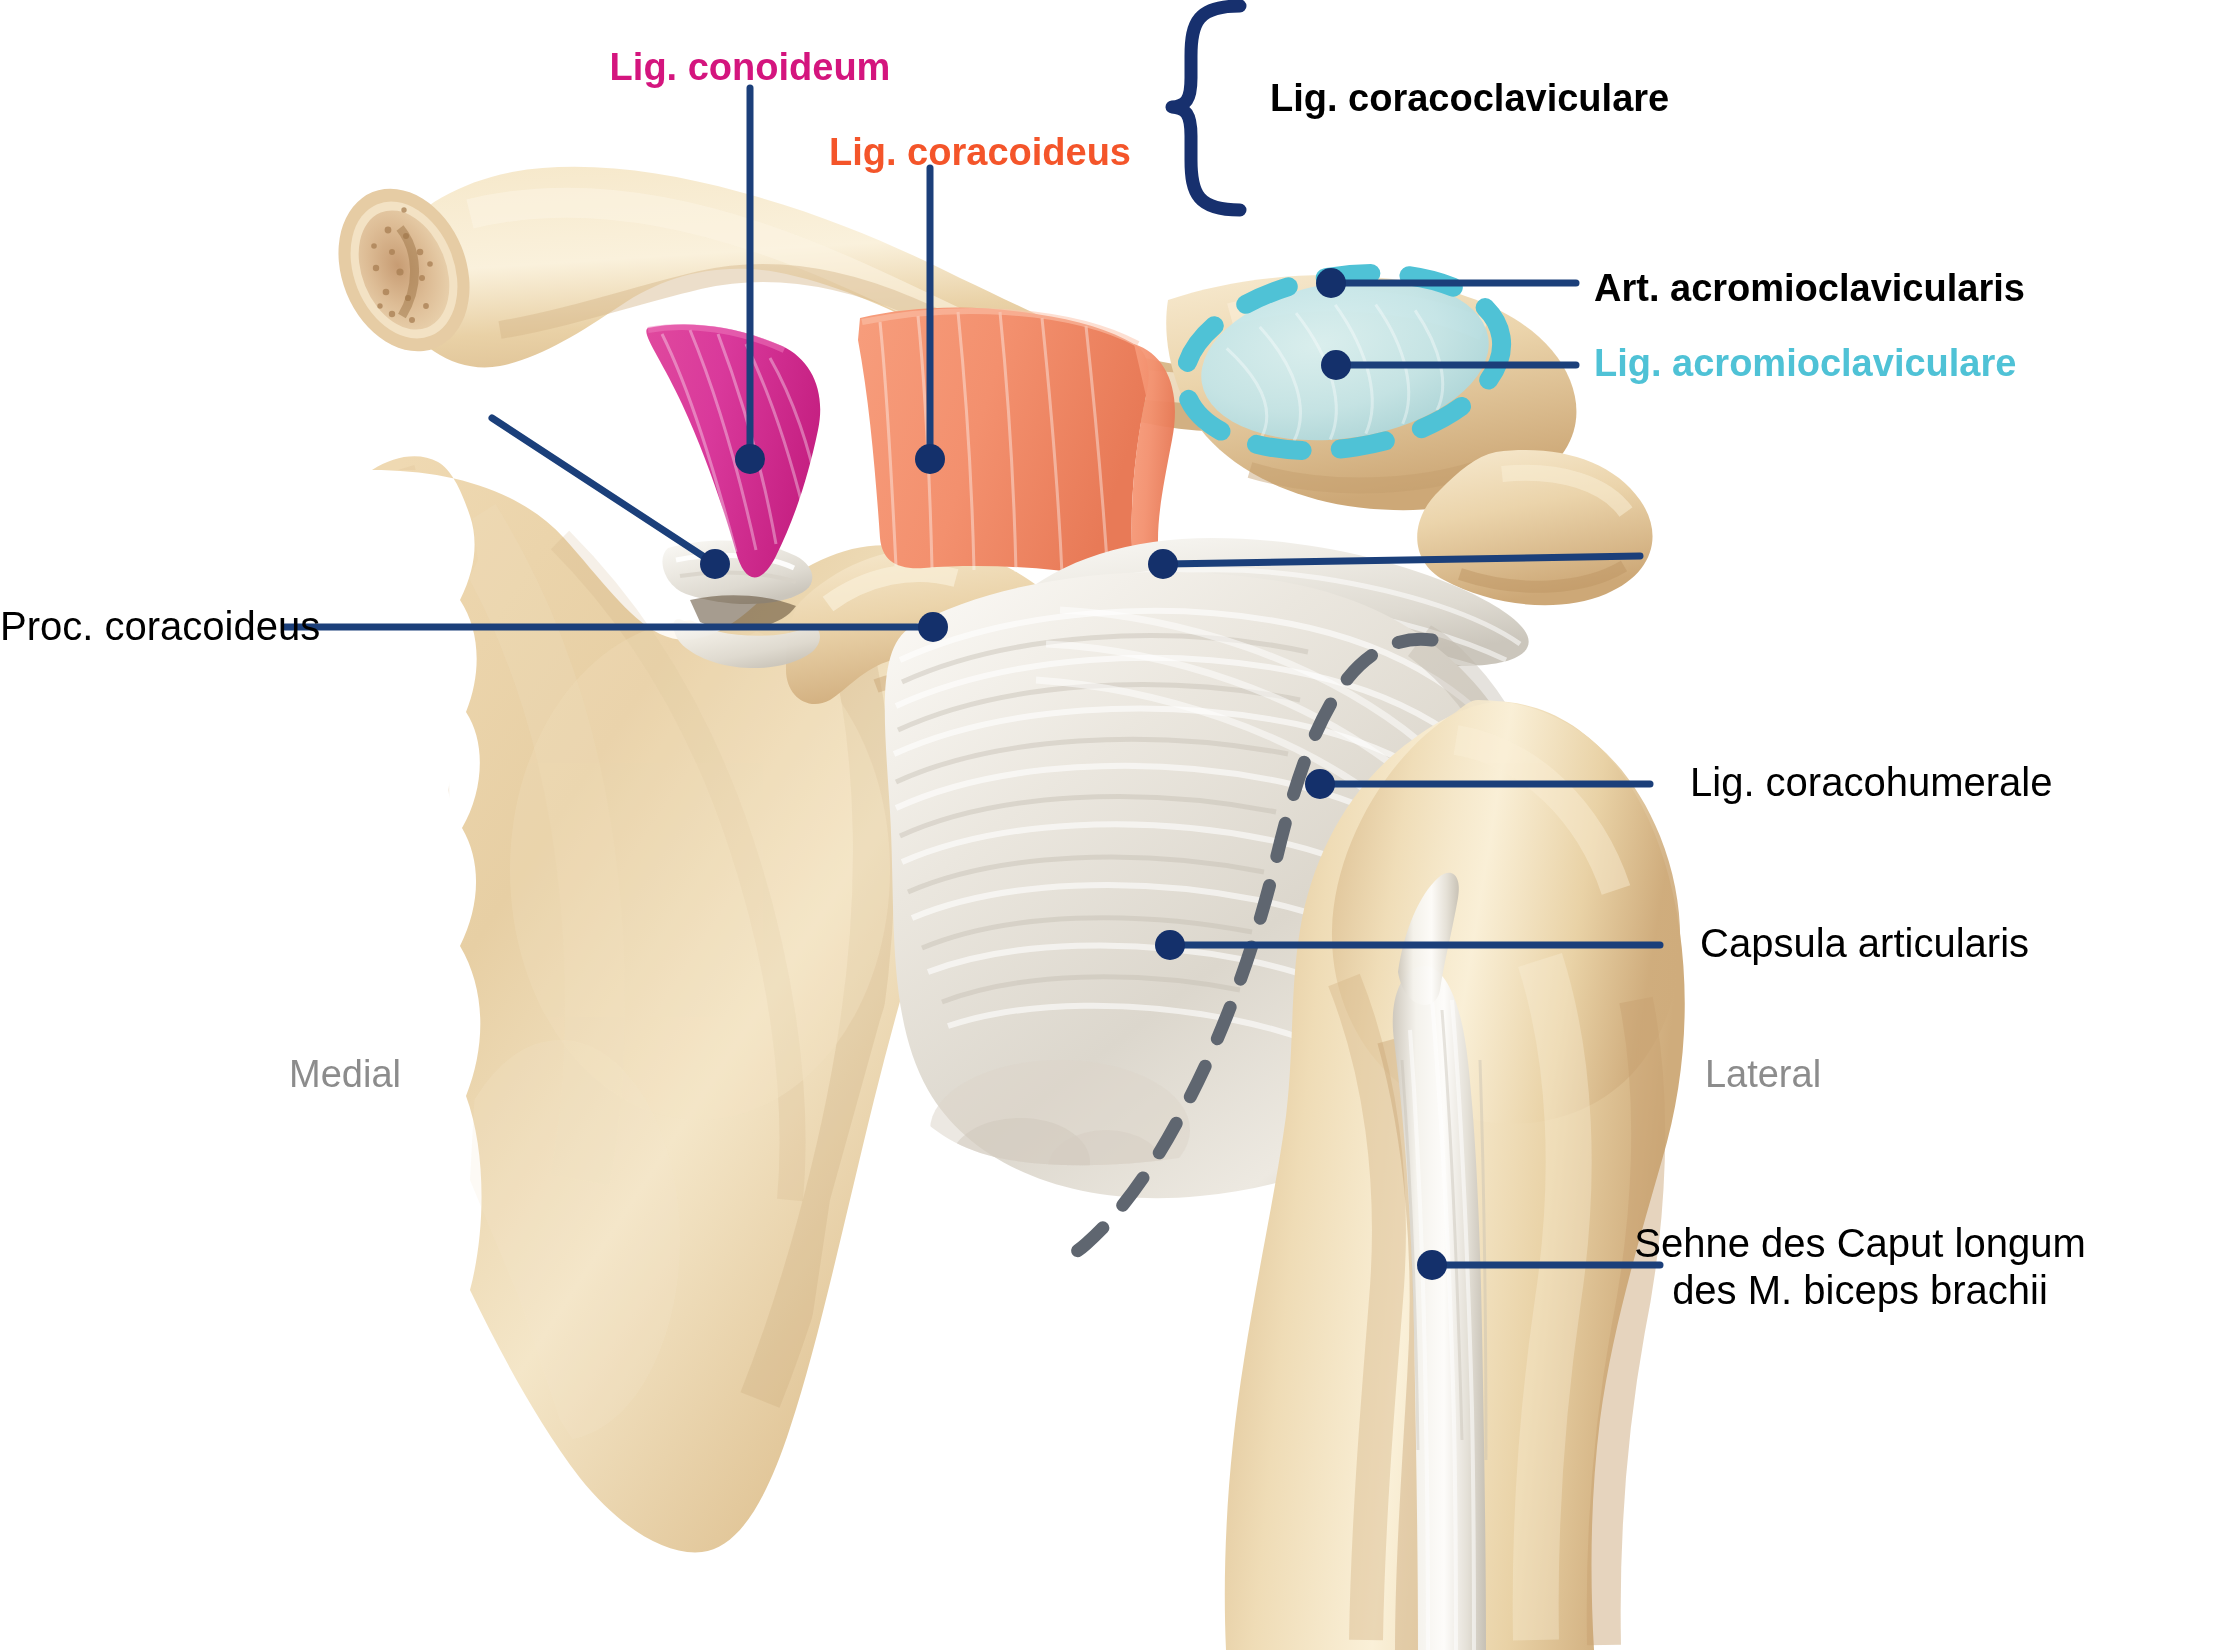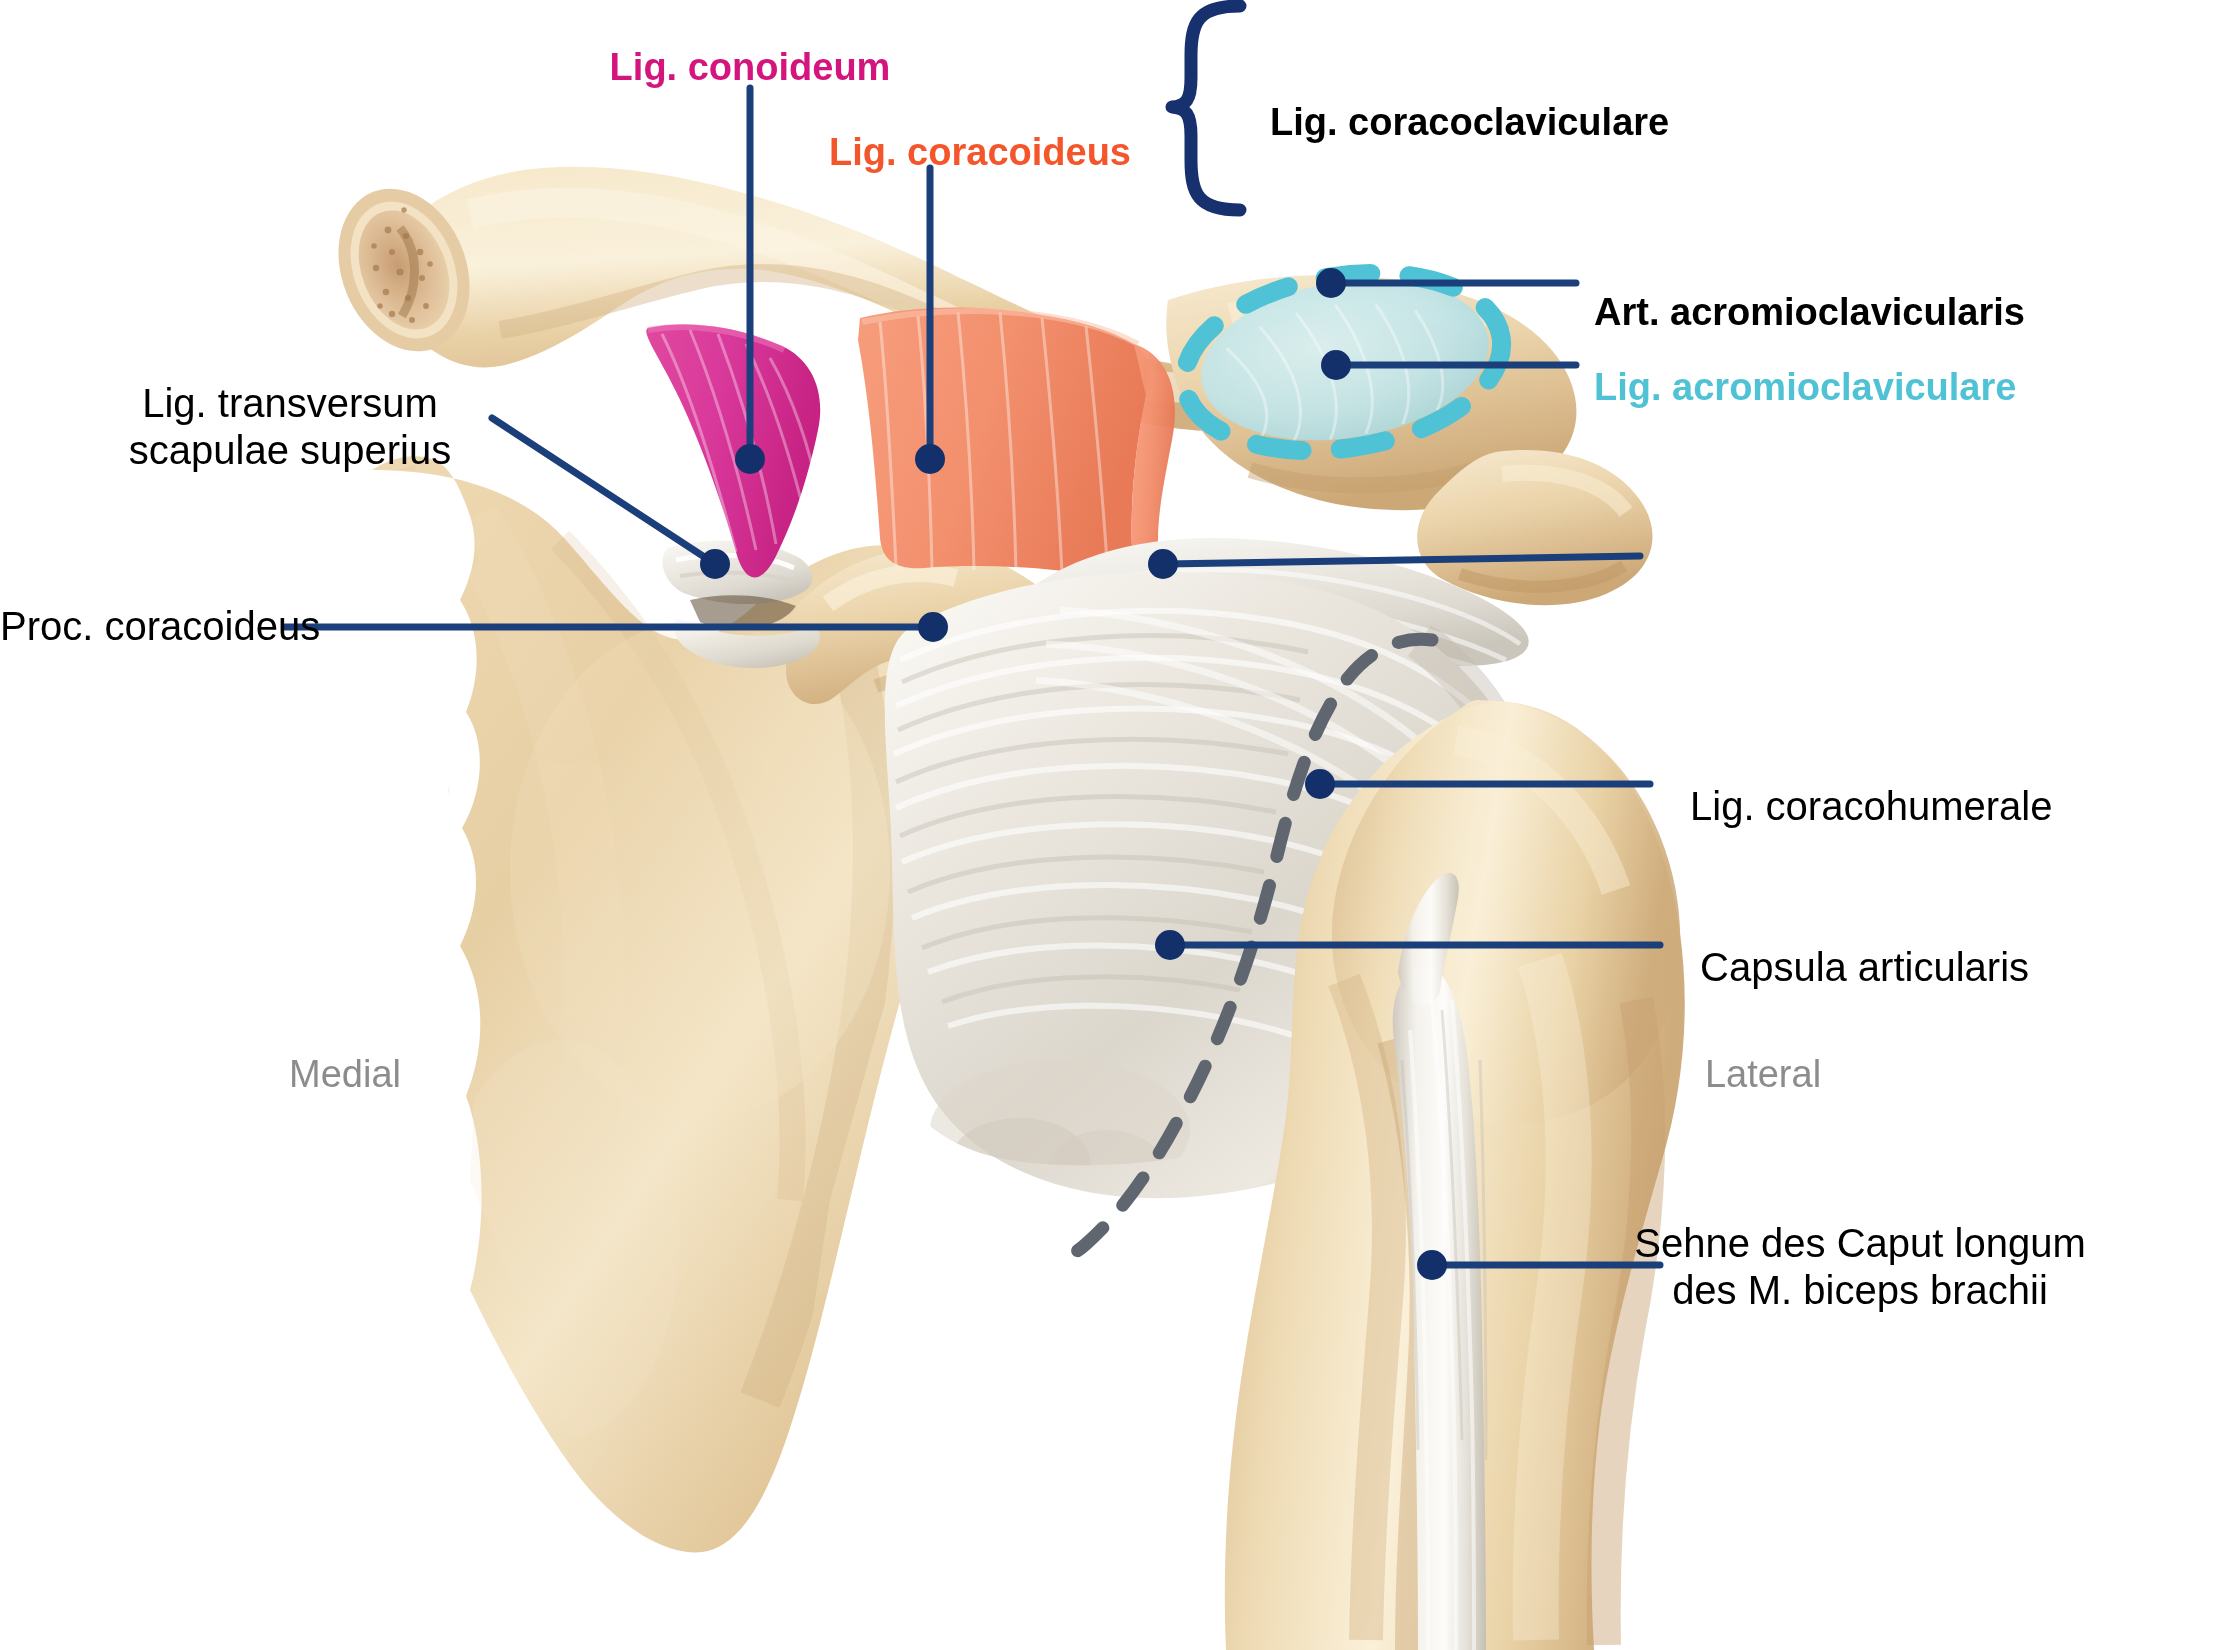--- a/index.html
+++ b/index.html
@@ -6,21 +6,21 @@
   body{
     width:2227px;height:1650px;overflow:hidden;position:relative;
     font-family:"Liberation Sans","DejaVu Sans",sans-serif;
     -webkit-font-smoothing:antialiased;
   }
   #stage{position:absolute;inset:0;width:2227px;height:1650px;background:#fff;}
   #art{position:absolute;left:0;top:0;width:2227px;height:1650px;}
 
   .lbl{position:absolute;white-space:nowrap;line-height:1.18;}
   .lbl.bold{font-weight:700;}
-  .lbl.r{text-align:right;margin-top:24px;}
+  .lbl.r{text-align:right;}
   .lbl.l{text-align:right;}
   .lbl.c{text-align:center;margin-top:20px;}
 
   .t-pink   {color:#D4157E;}
   .t-orange {color:#F4552A;}
   .t-black  {color:#000000;}
   .t-cyan   {color:#4FC2D6;}
   .t-gray   {color:#8C8C8C;}
 
   .f-head{font-size:38px;}
@@ -406,24 +406,20 @@
 <div class="lbl f-head bold t-pink c" style="left:600px;top:25px;width:300px;">Lig. conoideum</div>
 
 <div class="lbl f-head bold t-orange c" style="left:800px;top:110px;width:360px;">Lig. coracoideus</div>
 
 <div class="lbl f-head bold t-black r" style="left:1270px;top:76px;">Lig. coracoclaviculare</div>
 
 <div class="lbl f-head bold t-black r" style="left:1594px;top:266px;">Art. acromioclavicularis</div>
 
 <div class="lbl f-head bold t-cyan r" style="left:1594px;top:341px;">Lig. acromioclaviculare</div>
 
-<div class="lbl f-lead t-black c" style="left:80px;top:360px;width:420px;">
-  <div>Lig. transversum</div>
-  <div>scapulae superius</div>
-</div>
 
 <div class="lbl f-lead t-black l" style="left:0px;top:603px;width:265px;">Proc. coracoideus</div>
 
 
 <div class="lbl f-lead t-black r" style="left:1690px;top:759px;">Lig. coracohumerale</div>
 
 <div class="lbl f-lead t-black r" style="left:1700px;top:920px;">Capsula articularis</div>
 
 <div class="lbl f-lead t-black c" style="left:1610px;top:1200px;width:500px;">
   <div>Sehne des Caput longum</div>

